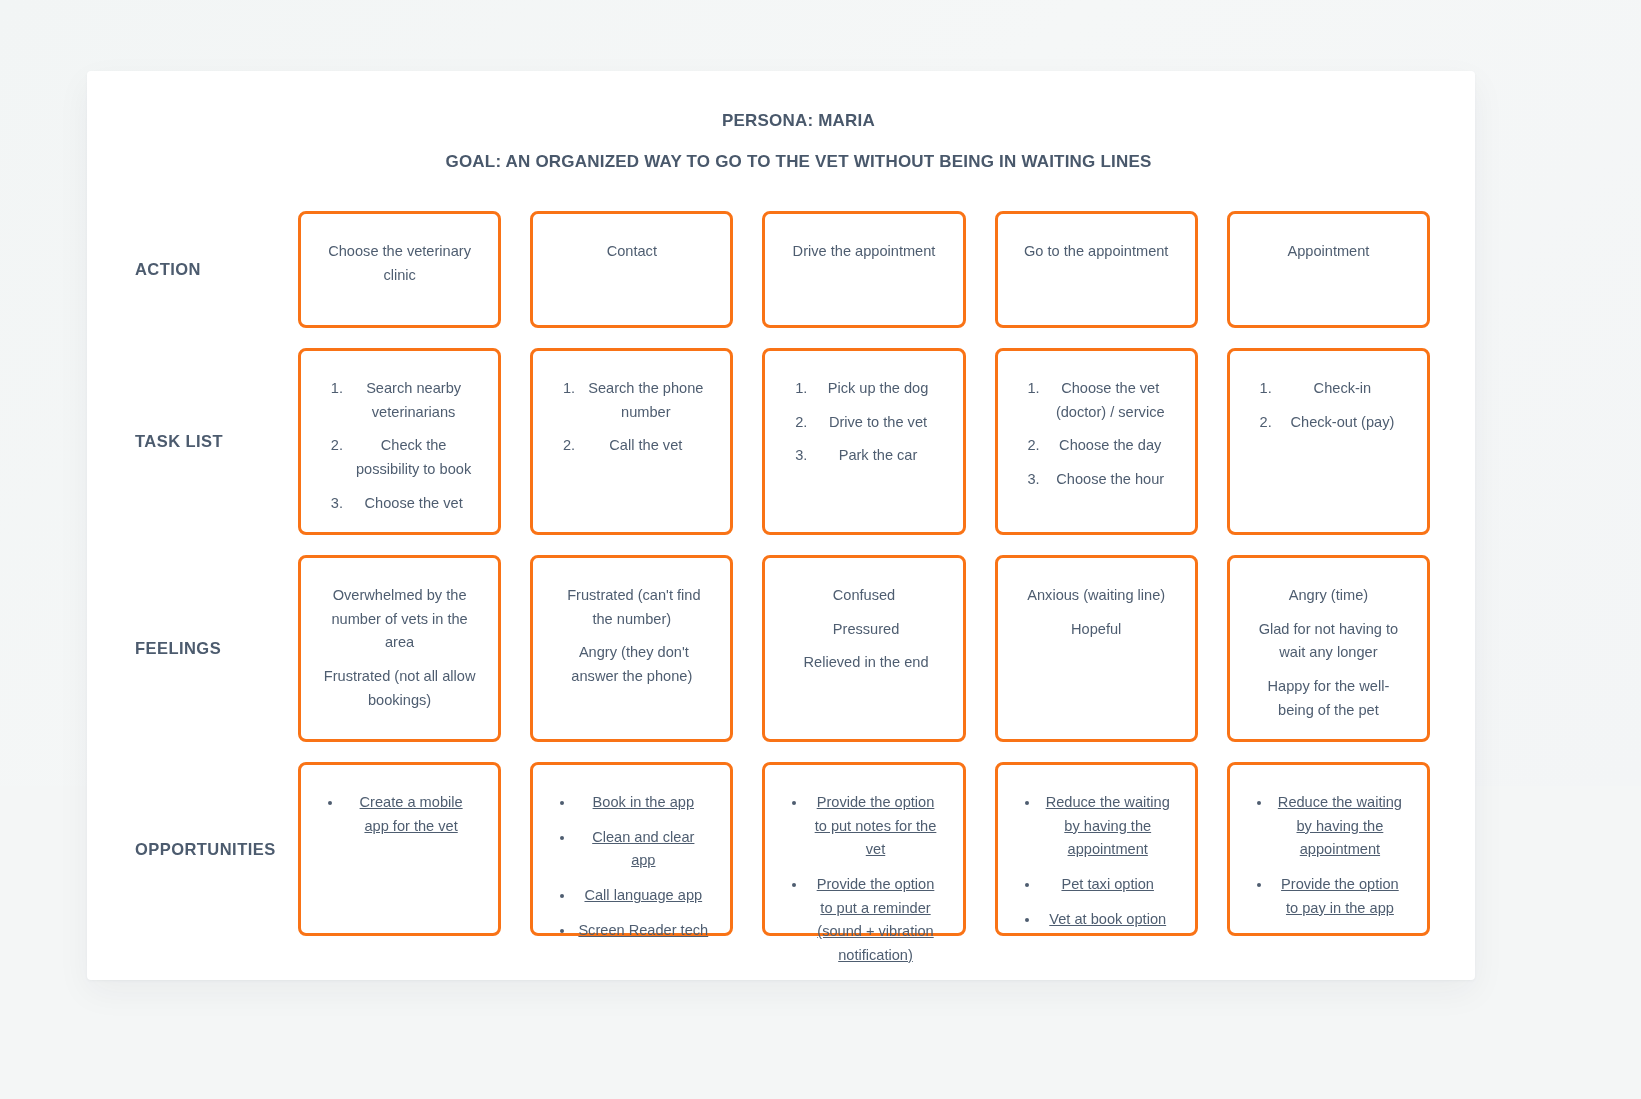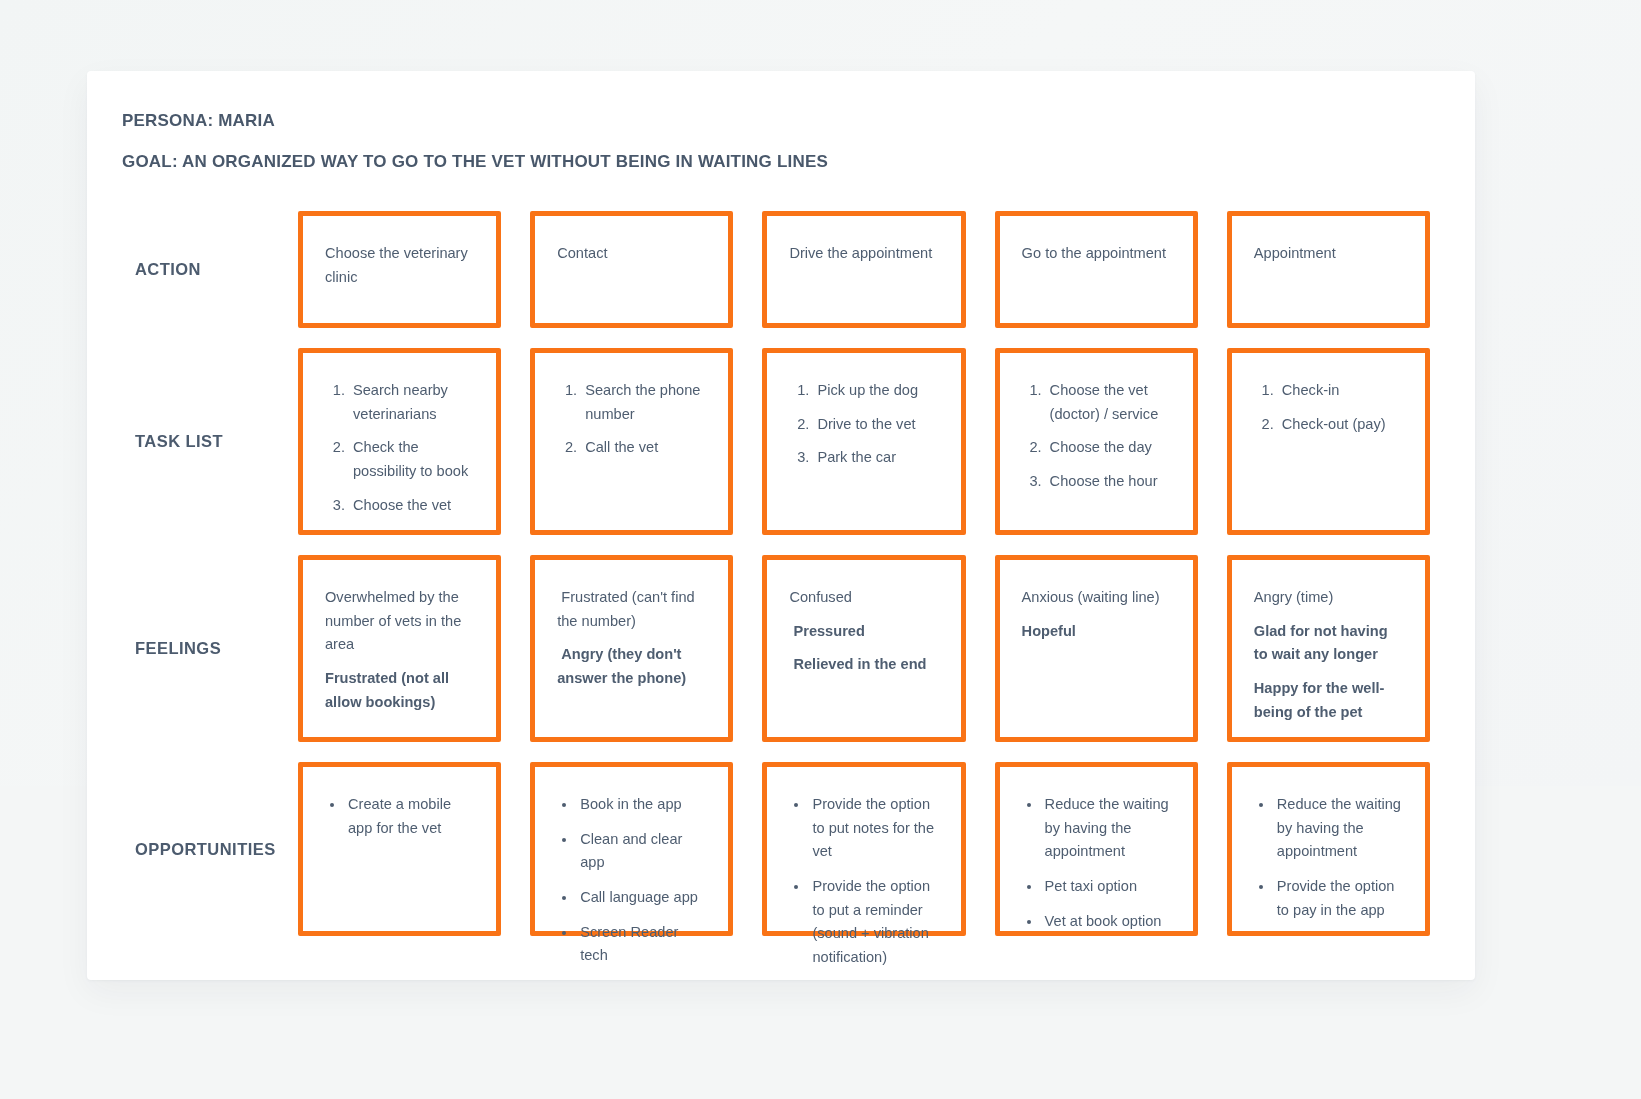--- a/index.html
+++ b/index.html
@@ -9,20 +9,21 @@
     background: #f4f6f6;
     font-family: "Liberation Sans", sans-serif;
     overflow: hidden;
   }
   .backdrop {
     width: 1641px; height: 786px;
     background: linear-gradient(135deg, #f2f5f5 0%, #f5f7f7 45%, #f3f5f6 100%);
     display: flex;
     align-items: flex-start;
     justify-content: center;
+    text-align: center;
   }
   .page-card {
     position: absolute;
     left: 87px; top: 71px;
     width: 1388px; height: 909px;
     background: #ffffff;
     border-radius: 4px;
     box-shadow: 0 1px 3px rgba(30,45,60,0.045), 0 12px 34px rgba(30,45,60,0.05);
     overflow: hidden;
   }
@@ -57,54 +58,54 @@
   }
 
   .cells {
     display: flex;
     flex: 1 1 auto;
     gap: 29px;
     padding-right: 45px;
   }
   .cell {
     flex: 1 1 0;
-    border: 5px solid #f97316;
+    border: 3px solid #f97316;
     background: #fff;
-    border-radius: 2px;
+    border-radius: 8px;
     padding: 26px 22px 22px 22px;
   }
   .row-action .cell { height: 117px; padding-top: 26px; }
   .row-task .cell { height: 187px; }
   .row-feelings .cell { height: 187px; }
   .row-opportunities .cell { height: 174px; }
 
   .cell-text {
     color: #4e5d70;
     font-size: 14.6px;
     line-height: 1.62;
     margin: 0;
   }
-  .cell-text + .cell-text { margin-top: 10px; font-weight: bold; }
+  .cell-text + .cell-text { margin-top: 10px; }
 
   ol.tasks {
     margin: 0; padding: 0 0 0 24px;
     color: #4e5d70;
     font-size: 14.6px;
     line-height: 1.62;
   }
   ol.tasks li { margin-bottom: 10px; padding-left: 4px; }
   ol.tasks li:last-child { margin-bottom: 0; }
 
   ul.opps {
     margin: 0; padding: 0 0 0 20px;
     color: #4e5d70;
     font-size: 14.6px;
     line-height: 1.62;
   }
-  ul.opps li { margin-bottom: 11px; padding-left: 3px; }
+  ul.opps li { margin-bottom: 11px; padding-left: 3px; text-decoration: underline; }
   ul.opps li:last-child { margin-bottom: 0; }
   ul.opps li::marker { font-size: 14px; }
 
   .feel-line { white-space: pre-wrap; }
 </style>
 </head>
 <body>
 
 <div class="backdrop">
   <div class="page-card">

